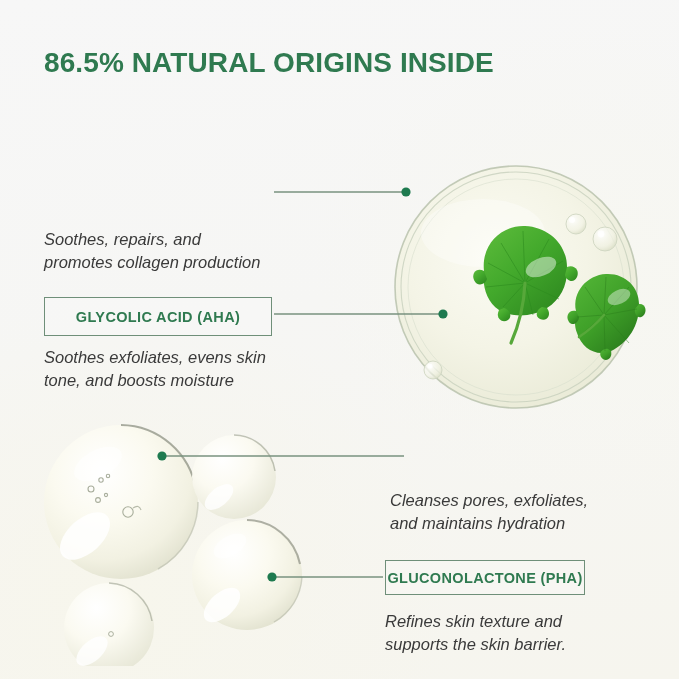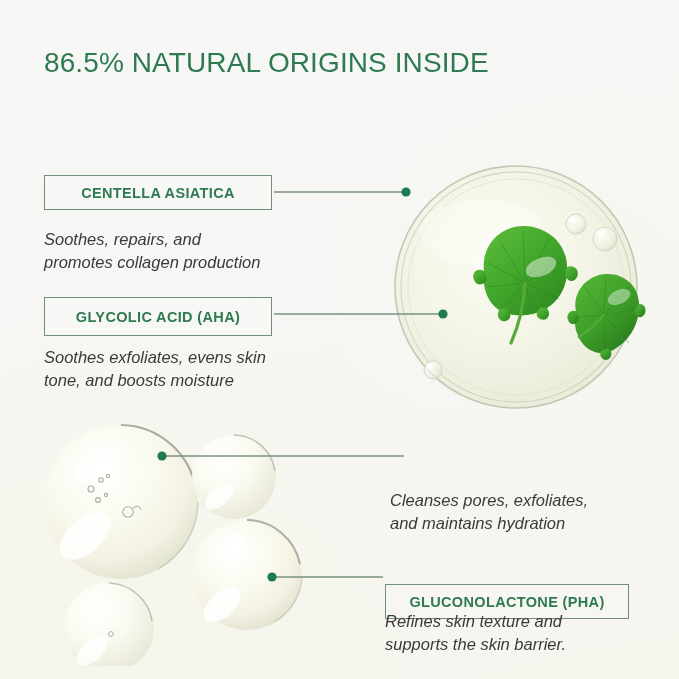--- a/index.html
+++ b/index.html
@@ -32,21 +32,21 @@
     letter-spacing: 0.6px;
     font-weight: 400;
     color: #3f8058;
     line-height: 1.28;
     white-space: nowrap;
   }
   .headline .line2 {
     display: block;
     font-size: 28px;
     letter-spacing: 0.1px;
-    font-weight: 400;
+    font-weight: 700;
     color: #2f7a50;
     line-height: 1.3;
     margin-top: 5px;
     white-space: nowrap;
   }
 
   
   .chip {
     position: absolute;
     box-sizing: border-box;
@@ -254,34 +254,31 @@
       <line x1="272" y1="577" x2="383" y2="577"></line>
     </g>
     <g fill="#1e7a4f">
       <circle cx="406" cy="192" r="4.6"></circle>
       <circle cx="443" cy="314" r="4.6"></circle>
       <circle cx="162" cy="456" r="4.6"></circle>
       <circle cx="272" cy="577" r="4.6"></circle>
     </g>
   </svg>
 
-  <div class="chip" style="left:44px; top:175px; width:228px; height:35px;">
-    <span>CENTELLA ASIATICA</span>
-  </div>
   <div class="desc" style="left:44px; top:228px; width:300px;">Soothes, repairs, and
 promotes collagen production</div>
 
   <div class="chip" style="left:44px; top:297px; width:228px; height:39px;">
     <span>GLYCOLIC ACID (AHA)</span>
   </div>
   <div class="desc" style="left:44px; top:346px; width:300px;">Soothes exfoliates, evens skin
 tone, and boosts moisture</div>
 
   <div class="desc right" style="left:390px; top:489px; width:262px;">Cleanses pores, exfoliates,
 and maintains hydration</div>
 
-  <div class="chip" style="left:385px; top:560px; width:244px; height:35px;margin-top:24px;">
+  <div class="chip" style="left:385px; top:560px; width:200px; height:35px;">
     <span>GLUCONOLACTONE (PHA)</span>
   </div>
   <div class="desc right" style="left:385px; top:610px; width:250px;">Refines skin texture and
 supports the skin barrier.</div>
 
 </div>
 
 </body></html>

